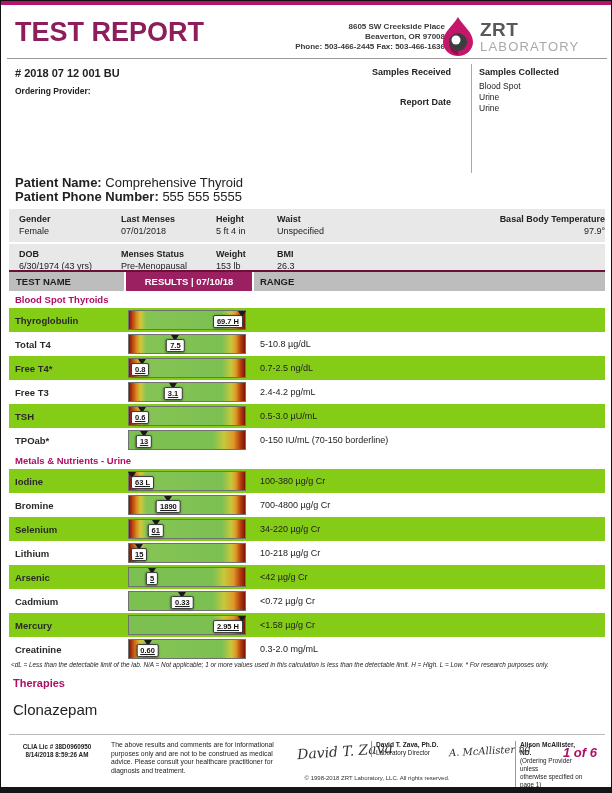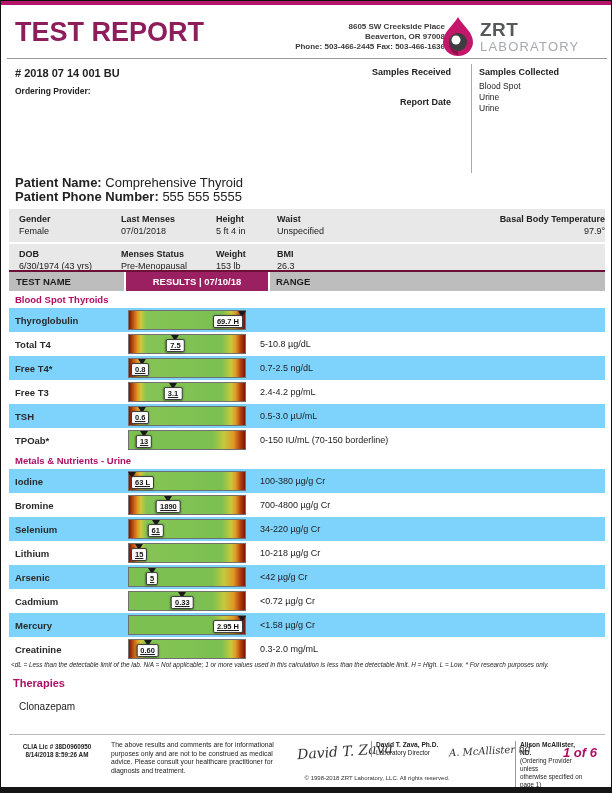--- a/index.html
+++ b/index.html
@@ -50,46 +50,46 @@
   .pt-c2 { width:61px; }
   .pt-c3 { width:80px; }
   .pt-c4 { flex:1;text-align:right; }
 
   
   .maroon-line { position:absolute; left:8px; top:269px; width:596px; height:2px; background:#6d1038; }
   .rtable { position:absolute; left:8px; top:271px; width:596px; }
   .thead { display:flex; height:19px; font-weight:bold; }
   .th { display:flex; align-items:center; font-size:9.5px; }
   .th-name { width:117px; background:#bdbdbd; padding-left:7px; border-right:2px solid #fff; color:#1d1d1d; }
-  .th-results { width:144px; background:#9b2062; color:#fff; justify-content:center; border-right:2px solid #fff; }
+  .th-results { width:128px; background:#9b2062; color:#fff; justify-content:center; border-right:2px solid #fff; }
   .th-range { flex:1; background:#bdbdbd; padding-left:6px; color:#1d1d1d; }
 
   .sec-row { height:17px; display:flex; align-items:center; padding-left:6px;
              font-size:9.5px; font-weight:bold; color:#ae0e63; }
   .trow { display:flex; height:24px; align-items:center; }
-  .trow.shade { background:#7dd3fc; }
+  .trow.shade { background:#84cc16; }
   .cell-name { width:117px; padding-left:6px; font-size:9.5px; font-weight:bold; color:#2a2a2a; }
   .cell-bar { width:128px; position:relative; height:24px; }
   .cell-range { flex:1; padding-left:6px; font-size:9px; color:#222; }
 
   .bar { position:absolute; left:2px; top:2px; width:118px; height:20px; border:1px solid #707070; }
   .bar.both { background:linear-gradient(90deg,#7e1508 0%,#b33c0e 2.5%,#dd9424 7%,#cfc73a 10%,#85c454 15%,#7cc052 80%,#c6c93c 88%,#de9a26 92%,#b23b0d 96.5%,#7e1508 100%); }
   .bar.right_only { background:linear-gradient(90deg,#7cc052 0%,#7cc052 72%,#c6c93c 82%,#de9a26 90%,#b23b0d 96%,#7e1508 100%); }
   .marker { position:absolute; top:0; width:0; height:0;
             border-left:4px solid transparent; border-right:4px solid transparent;
             border-top:6px solid #1a1a1a; }
   .valuebox { position:absolute; top:50%; transform:translateY(-38%);
               background:#fff; border:1px solid #3a3a3a; border-radius:2px;
               font-size:7.5px; font-weight:bold; padding:1px 3px; line-height:9px;
               white-space:nowrap; color:#111; box-shadow:0 0 2px rgba(0,0,0,.35);text-decoration:underline; }
 
   .footnote { position:absolute; left:10px; top:660px; width:592px;
               font-size:6.4px; font-style:italic; color:#1c1c1c; }
   .therapies-title { position:absolute; left:12px; top:676px; font-size:11px; font-weight:bold; color:#ae0e63; }
-  .therapy-item { position:absolute; left:12px; top:700px; font-size:10px; color:#222;margin-left:6px; }
+  .therapy-item { position:absolute; left:12px; top:700px; font-size:15px; color:#222; }
 
   
   .footer-line { position:absolute; left:8px; top:733px; width:596px; height:1px; background:#bbb; }
   .clia { position:absolute; left:6px; top:742px; width:100px; text-align:center;
           font-size:6.3px; font-weight:bold; line-height:8px; color:#222; }
   .disclaimer { position:absolute; left:110px; top:740px; width:175px;
                 font-size:6.8px; line-height:8.5px; color:#222; }
   .sig { font-family:"DejaVu Serif", serif; font-style:italic; color:#333; }
   .sig1 { position:absolute; left:296px; top:742px; font-size:14px; transform:rotate(-4deg); }
   .sig2 { position:absolute; left:448px; top:744px; font-size:10px; transform:rotate(-3deg); }
@@ -119,21 +119,21 @@
       <circle cx="15" cy="24" r="4.5" fill="#ffffff"></circle>
       <path d="M17 35 a9 9 0 0 1 -9 -9 a11.5 11.5 0 0 0 9 13 Z" fill="#8c1048"></path>
     </svg>
     <div class="logo-text">
       <div class="logo-brand">ZRT</div>
       <div class="logo-sub">LABORATORY</div>
     </div>
   </div>
   <div class="hline" style="left:6px; top:57px; width:600px;"></div>
 
-  <div class="accession"># 2018 07 14 001 BU</div>
+  <div class="accession"># 2018 07 12 001 BU</div>
   <div class="ordering">Ordering Provider:</div>
   <div class="samples-received-label">Samples Received</div>
   <div class="report-date-label">Report Date</div>
   <div class="vline" style="left:470px; top:63px; height:109px;"></div>
   <div class="samples-collected">
     <div class="sc-label">Samples Collected</div>
     <div class="sc-item">Blood Spot</div>
     <div class="sc-item">Urine</div>
     <div class="sc-item">Urine</div>
   </div>

